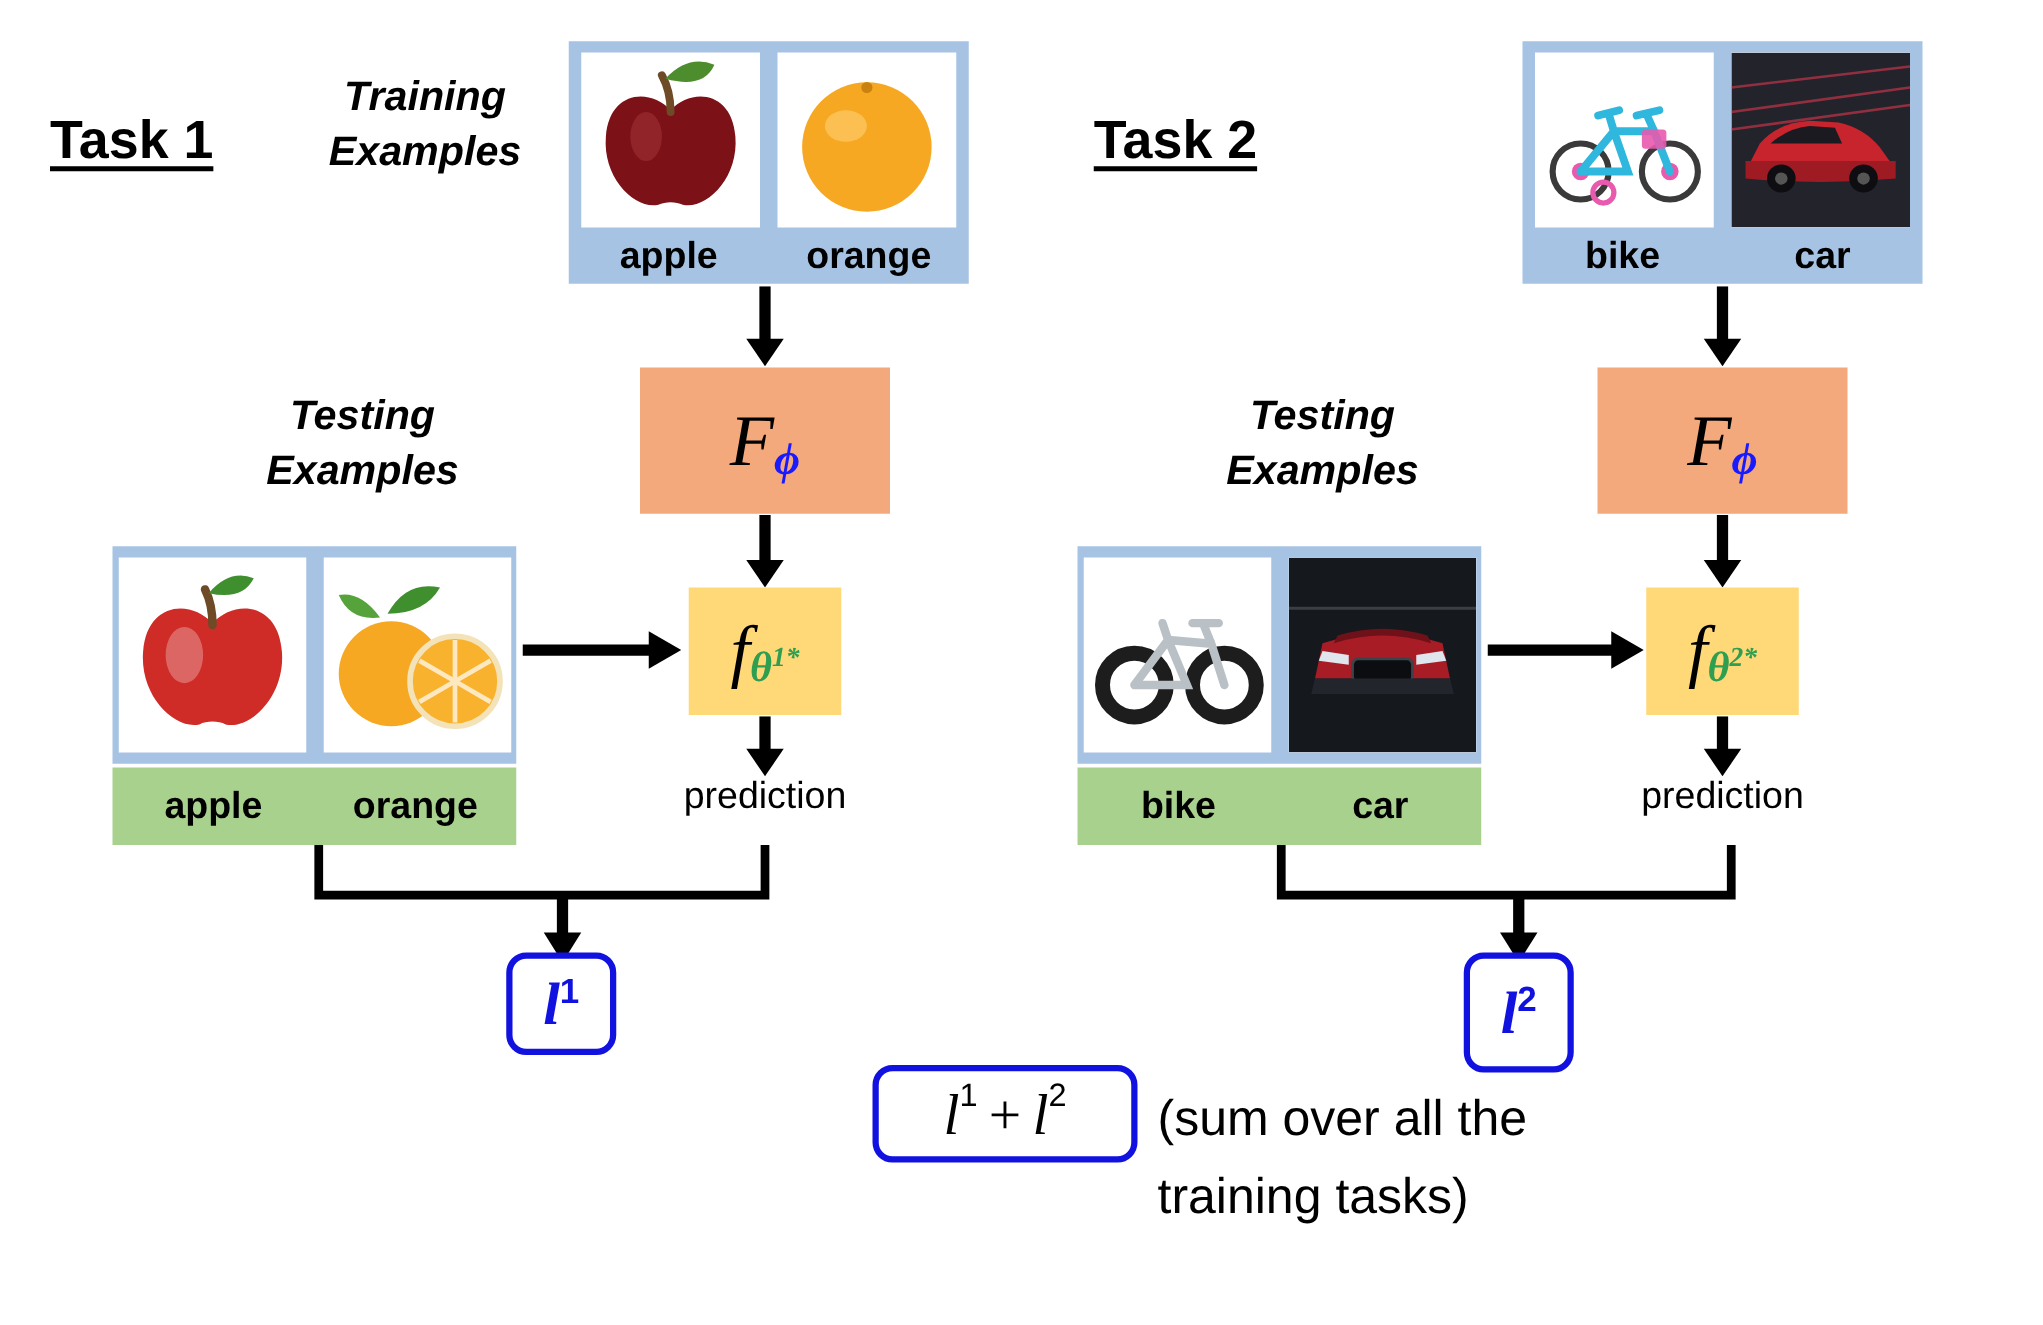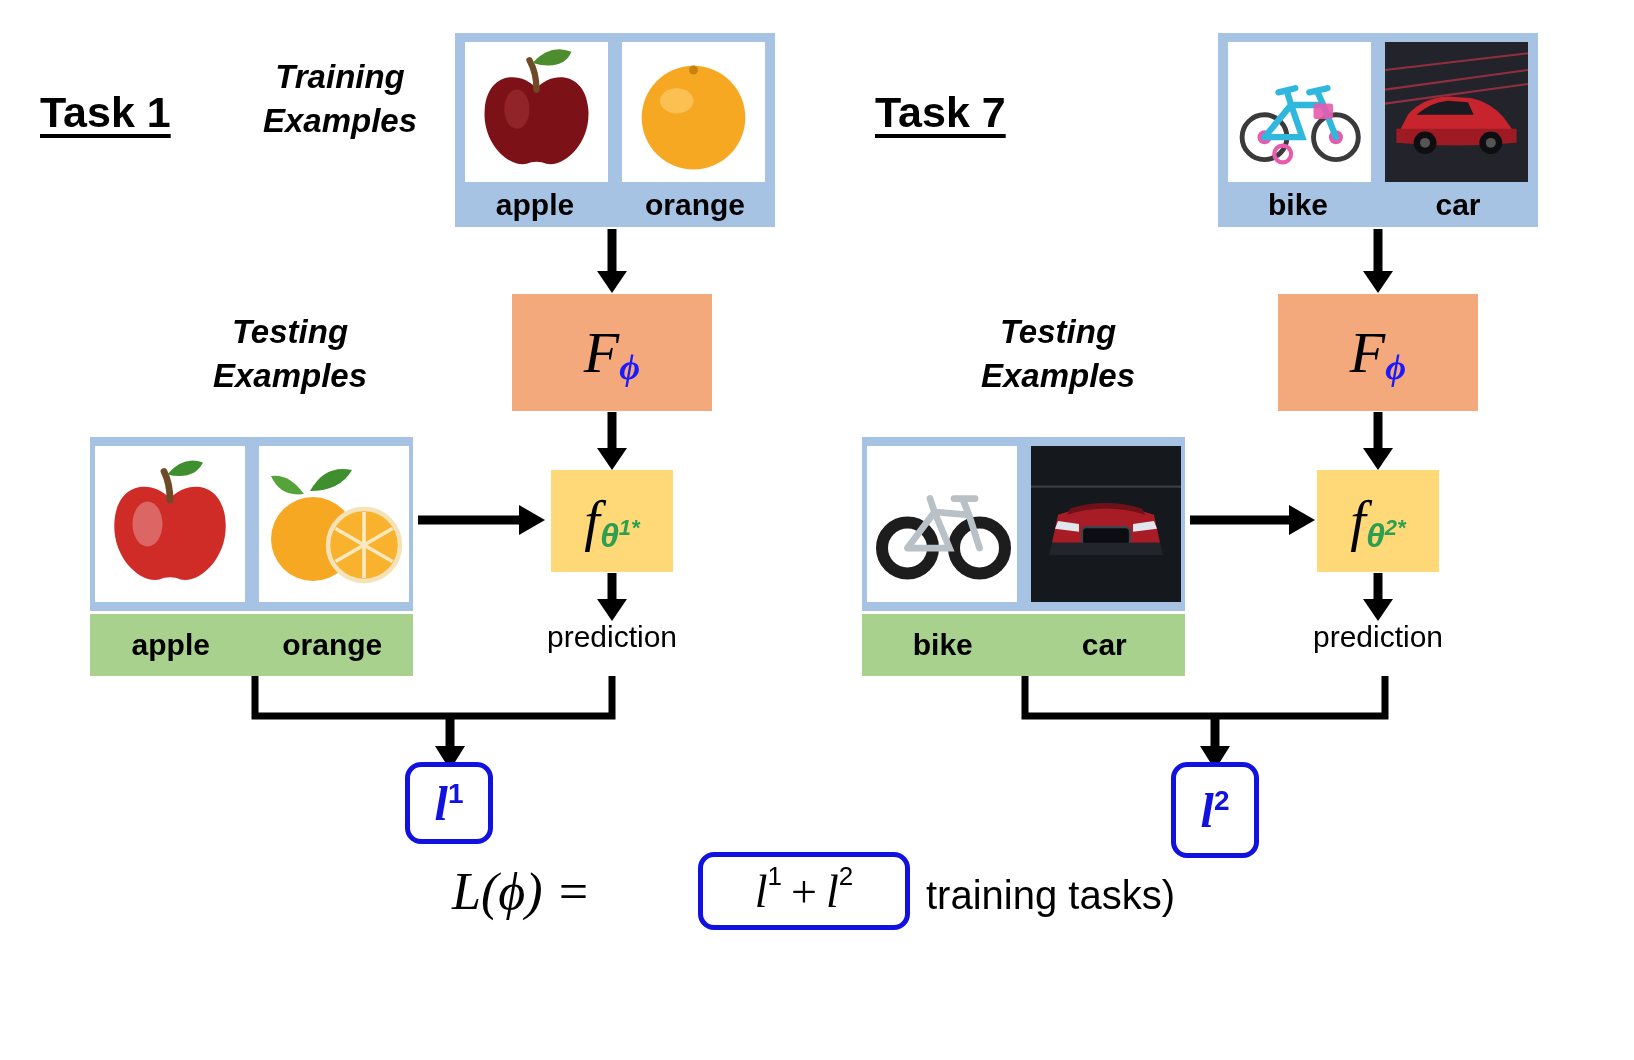--- a/index.html
+++ b/index.html
@@ -67,21 +67,21 @@
   .meta-sub {
     font-size: 36px; font-weight: 700;
     color: var(--phi-color, #1a1aff);
     display: inline-block; transform: translateY(14px);
   }
   .adapted-base { font-size: 56px; }
   .adapted-sub {
     font-size: 34px; font-weight: 700;
     color: var(--theta-color, #2e9e50);
     display: inline-block; transform: translateY(14px);
-    font-family: Liberation Sans, sans-serif; font-style: italic;
+    font-family: Liberation Serif, serif; font-style: italic;
   }
   .adapted-sup { font-size: 22px; position: relative; top: -12px; }
 
   .prediction { font-size: 30px; text-align: center; font-weight: 500; }
 
   .loss-box {
     border: 5px solid var(--loss-box-border, #1212e0);
     border-radius: 16px;
     background: #fff;
     display: flex; align-items: center; justify-content: center;
@@ -208,21 +208,21 @@
   <svg class="abs" style="left:245px;top:676px" width="380" height="94">
     <path d="M10 0 L10 40 L367 40 L367 0" fill="none" stroke="#000" stroke-width="7"></path>
     <line x1="205" y1="40" x2="205" y2="72" stroke="#000" stroke-width="9"></line>
     <polygon points="190,70 220,70 205,94" fill="#000"></polygon>
   </svg>
 
   <div class="abs loss-box" style="left:405px;top:762px;width:88px;height:82px">
     <span class="loss-text"><span class="math">l</span><span class="loss-sup">1</span></span>
   </div>
 
-  <div class="abs task-label" style="left:875px;top:88px">Task 7</div>
+  <div class="abs task-label" style="left:875px;top:88px">Task 2</div>
 
   <div class="abs img-panel training-box" style="left:1218px;top:33px;width:320px;height:194px">
     <div class="tile-row">
       <div class="tile">
         <svg viewBox="0 0 100 100">
           <circle cx="25" cy="68" r="16" fill="none" stroke="#3a3a3a" stroke-width="3.5"></circle>
           <circle cx="76" cy="68" r="16" fill="none" stroke="#3a3a3a" stroke-width="3.5"></circle>
           <circle cx="25" cy="68" r="5" fill="#e85aae"></circle>
           <circle cx="76" cy="68" r="5" fill="#e85aae"></circle>
           <path d="M25 68 L44 45 L67 45 L76 68 M44 45 L52 68 L25 68 M67 45 L63 36 M57 36 L70 33 M44 45 L41 35 M35 36 L47 33" fill="none" stroke="#2fb7dd" stroke-width="4.5" stroke-linecap="round"></path>
@@ -321,27 +321,27 @@
     <path d="M10 0 L10 40 L370 40 L370 0" fill="none" stroke="#000" stroke-width="7"></path>
     <line x1="200" y1="40" x2="200" y2="72" stroke="#000" stroke-width="9"></line>
     <polygon points="185,70 215,70 200,94" fill="#000"></polygon>
   </svg>
 
   <div class="abs loss-box" style="left:1171px;top:762px;width:88px;height:96px">
     <span class="loss-text"><span class="math">l</span><span class="loss-sup">2</span></span>
   </div>
 
 
-  <div class="abs total-expr math" style="left:452px;top:862px">L(ϕ) =</div>
 
   <div class="abs sum-box" style="left:698px;top:852px;width:212px;height:78px">
     <span class="math">l</span>
       <span class="sum-sup">1</span>
       <span class="sum-plus">+</span>
       <span class="math">l</span>
       <span class="sum-sup">2</span>
   </div>
 
   <div class="abs note" style="left:926px;top:864px;width:400px">
+    <div>(sum over all the</div>
     <div>training tasks)</div>
   </div>
 
 </div>
 
 </body></html>

